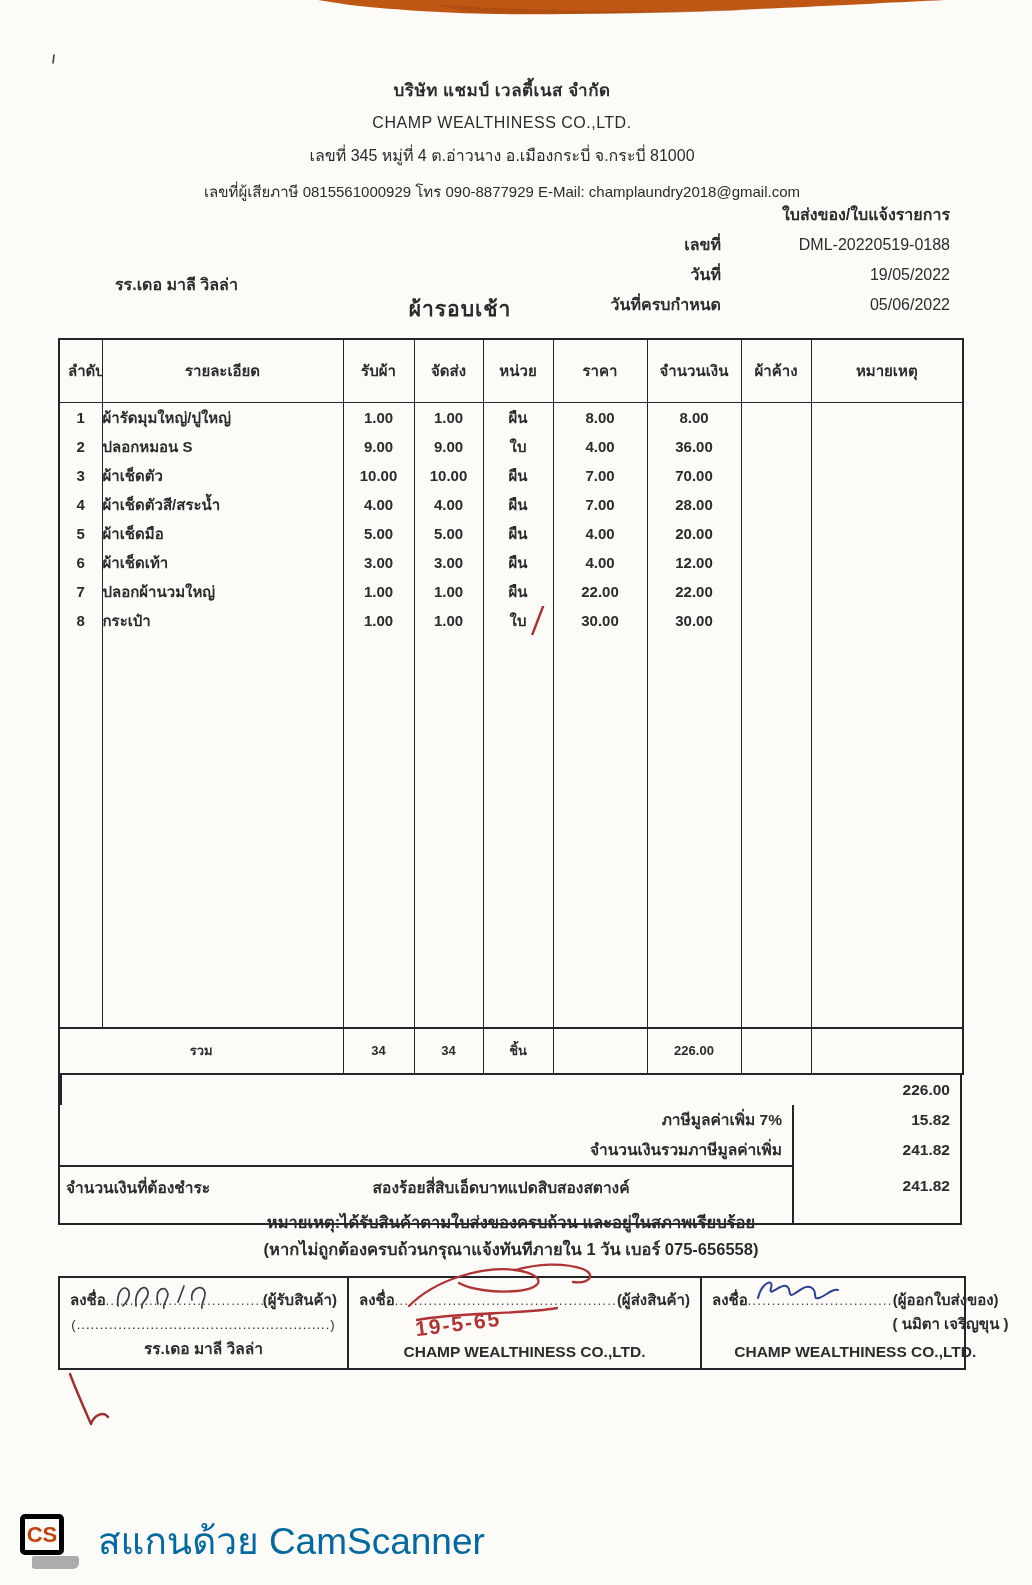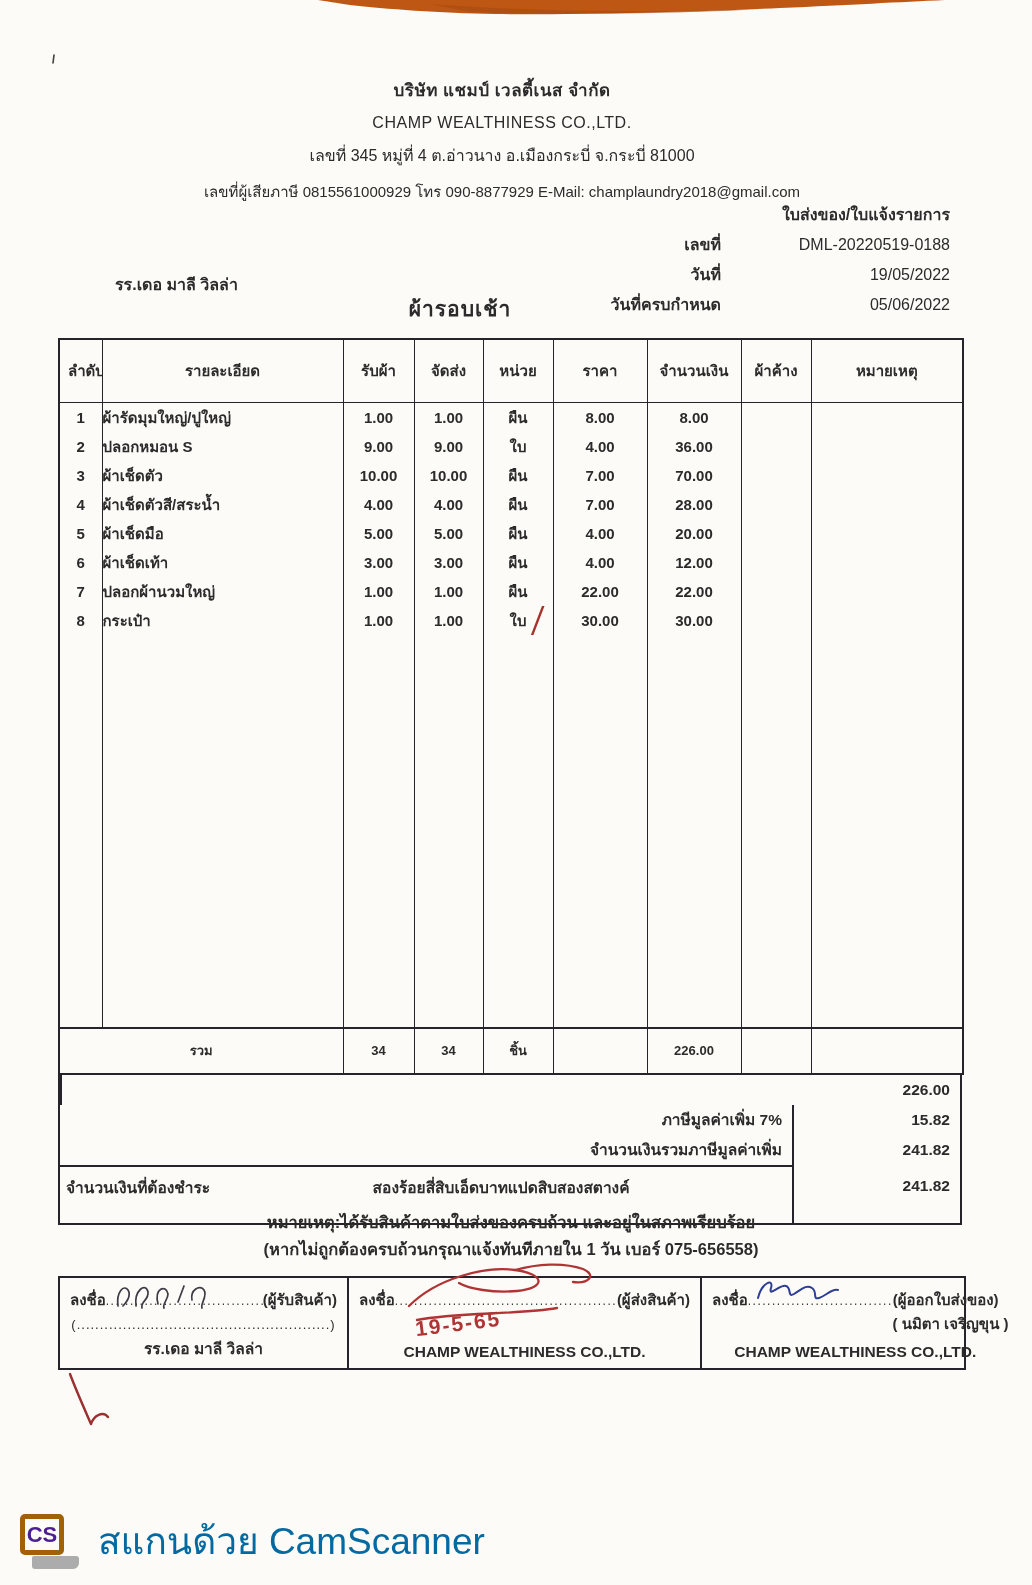--- a/index.html
+++ b/index.html
@@ -69,22 +69,22 @@
   .sig-paren{text-align:center;margin-top:5px;font-size:13px;letter-spacing:1px;}
   .sig-name{text-align:right;font-weight:bold;}
   .sig-org{position:absolute;bottom:7px;left:0;right:0;text-align:center;
            font-weight:bold;font-size:15.5px;}
   .hand-date{position:absolute;left:66px;top:34px;color:#b03434;font-size:21px;
              font-weight:bold;transform:rotate(-7deg);letter-spacing:2px;}
   svg.overlay{position:absolute;pointer-events:none;}
   
   .cam{position:absolute;left:20px;top:1508px;display:flex;align-items:center;}
   .cs-icon{position:relative;width:62px;height:64px;flex:0 0 62px;}
-  .cs-box{position:absolute;left:0;top:6px;width:34px;height:31px;border:5px solid #a16207;
-          border-radius:5px;color:#4c1d95;font-weight:bold;font-size:22px;
+  .cs-box{position:absolute;left:0;top:6px;width:34px;height:31px;border:5px solid #000000;
+          border-radius:5px;color:#c2410c;font-weight:bold;font-size:22px;
           text-align:center;line-height:31px;}
   .cs-bar{position:absolute;left:12px;top:48px;width:47px;height:13px;background:#acacac;
           border-radius:2px 3px 6px 3px;}
   .cam-text{font-size:37px;color:#0369a1;margin-left:16px;white-space:nowrap;}
 </style>
 </head>
 <body>
 
 <div class="canvas">
 

